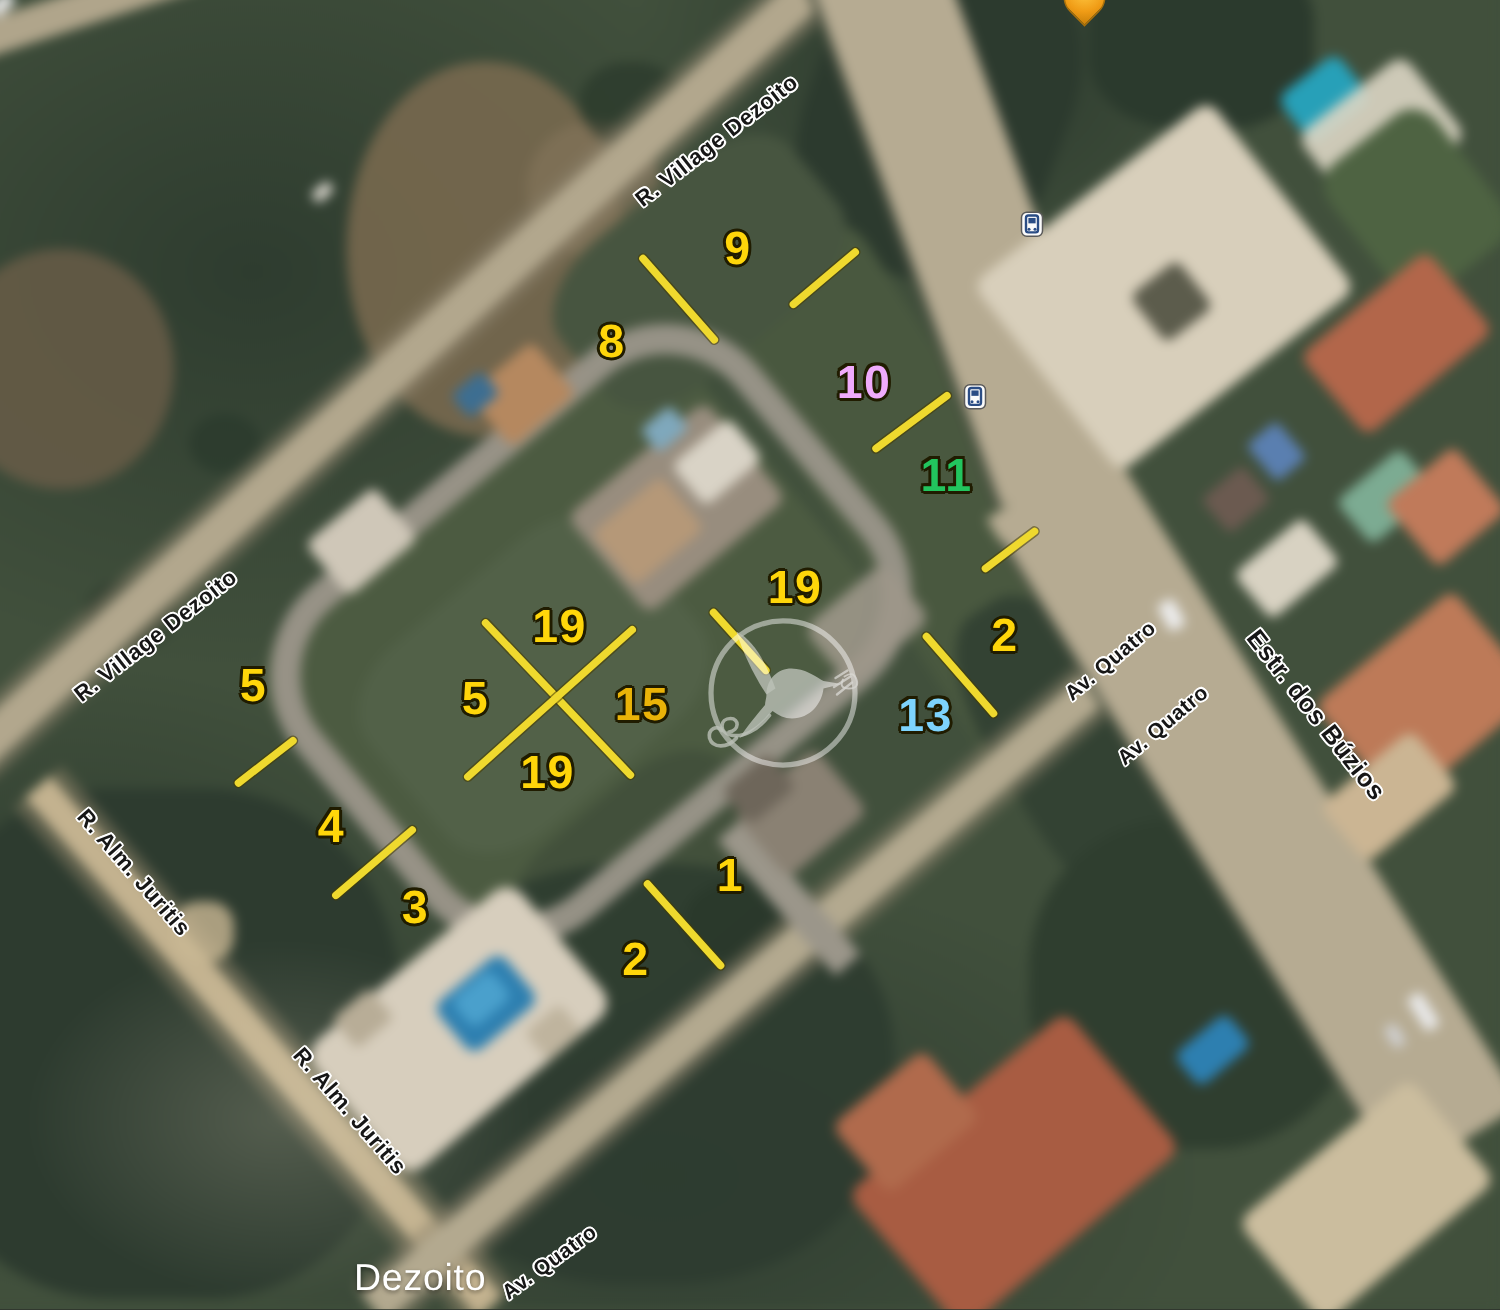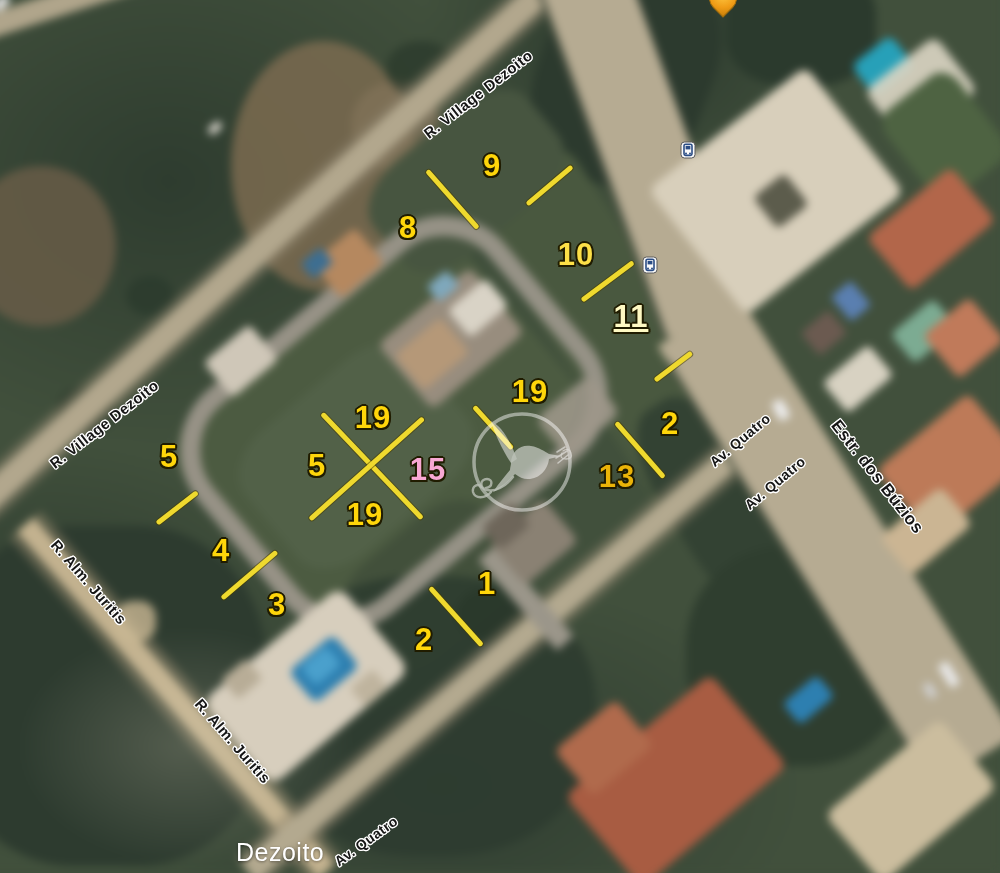--- a/index.html
+++ b/index.html
@@ -130,26 +130,26 @@
       <div class="boundary-line" style="left: 430px; top: 584.5px; width: 77.8974px; transform-origin: 0px 50%; transform: rotate(48.1221deg); background: rgb(239, 217, 46);"></div>
       <div class="boundary-line" style="left: 222px; top: 595.5px; width: 72.3464px; transform-origin: 0px 50%; transform: rotate(-40.5154deg); background: rgb(239, 217, 46);"></div>
       <div class="boundary-line" style="left: 157px; top: 520.5px; width: 50.6063px; transform-origin: 0px 50%; transform: rotate(-37.7757deg); background: rgb(239, 217, 46);"></div>
       <div class="lot-number" style="left: 487px; top: 584px; color: rgb(255, 214, 10);">1</div>
       <div class="lot-number" style="left: 424px; top: 640px; color: rgb(255, 214, 10);">2</div>
       <div class="lot-number" style="left: 277px; top: 605px; color: rgb(255, 214, 10);">3</div>
       <div class="lot-number" style="left: 221px; top: 551px; color: rgb(255, 214, 10);">4</div>
       <div class="lot-number" style="left: 169px; top: 457px; color: rgb(255, 214, 10);">5</div>
       <div class="lot-number" style="left: 408px; top: 228px; color: rgb(255, 214, 10);">8</div>
       <div class="lot-number" style="left: 492px; top: 166px; color: rgb(255, 214, 10);">9</div>
-      <div class="lot-number" style="left: 576px; top: 255px; color: #fde047; text-align: center;">10</div>
-      <div class="lot-number" style="left: 631px; top: 317px; color: #fef9c3; text-decoration: underline;">11</div>
+      <div class="lot-number" style="left: 576px; top: 255px; color: #f0abfc; text-align: center;">10</div>
+      <div class="lot-number" style="left: 631px; top: 317px; color: #22c55e;">11</div>
       <div class="lot-number" style="left: 670px; top: 424px; color: rgb(255, 214, 10);">2</div>
-      <div class="lot-number" style="left: 617px; top: 477px; color: #eab308;">13</div>
+      <div class="lot-number" style="left: 617px; top: 477px; color: #7dd3fc;">13</div>
       <div class="lot-number" style="left: 530px; top: 392px; color: rgb(255, 214, 10);">19</div>
-      <div class="lot-number" style="left: 428px; top: 470px; color: #f9a8d4;">15</div>
+      <div class="lot-number" style="left: 428px; top: 470px; color: #eab308;">15</div>
       <div class="lot-number" style="left: 365px; top: 515px; color: rgb(255, 214, 10);">19</div>
       <div class="lot-number" style="left: 317px; top: 466px; color: rgb(255, 214, 10);">5</div>
       <div class="lot-number" style="left: 373px; top: 418px; color: rgb(255, 214, 10);">19</div>
       <div class="street-label" style="left: 478px; top: 94px; font-size: 15px; transform: translate(-50%, -50%) rotate(-38deg);">R. Village Dezoito</div>
       <div class="street-label" style="left: 104px; top: 424px; font-size: 15px; transform: translate(-50%, -50%) rotate(-38deg);">R. Village Dezoito</div>
       <div class="street-label" style="left: 89px; top: 582px; font-size: 15px; transform: translate(-50%, -50%) rotate(49deg);">R. Alm. Juritis</div>
       <div class="street-label" style="left: 233px; top: 741px; font-size: 15px; transform: translate(-50%, -50%) rotate(49deg);">R. Alm. Juritis</div>
       <div class="street-label" style="left: 740px; top: 440px; font-size: 14px; transform: translate(-50%, -50%) rotate(-40deg);">Av. Quatro</div>
       <div class="street-label" style="left: 775px; top: 483px; font-size: 14px; transform: translate(-50%, -50%) rotate(-40deg);">Av. Quatro</div>
       <div class="street-label" style="left: 366px; top: 841px; font-size: 14px; transform: translate(-50%, -50%) rotate(-36deg);">Av. Quatro</div>

